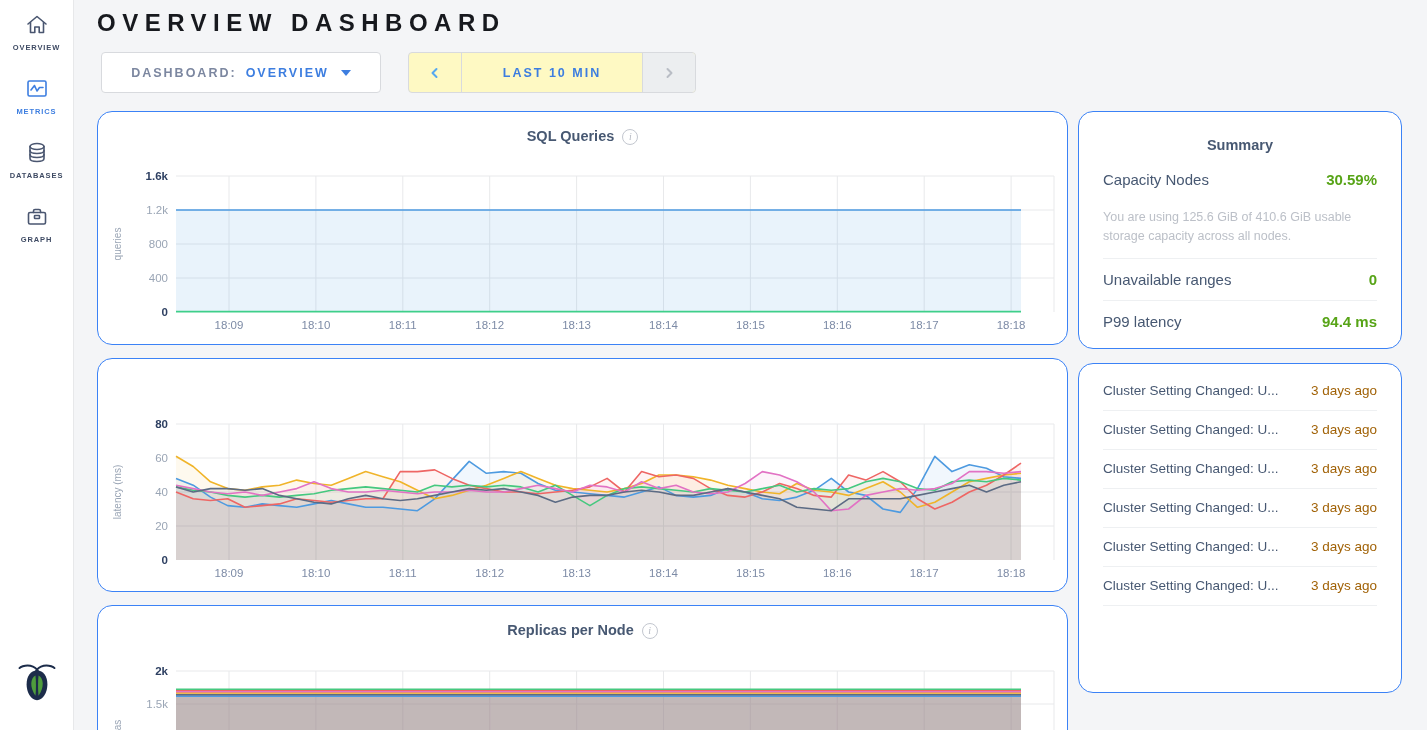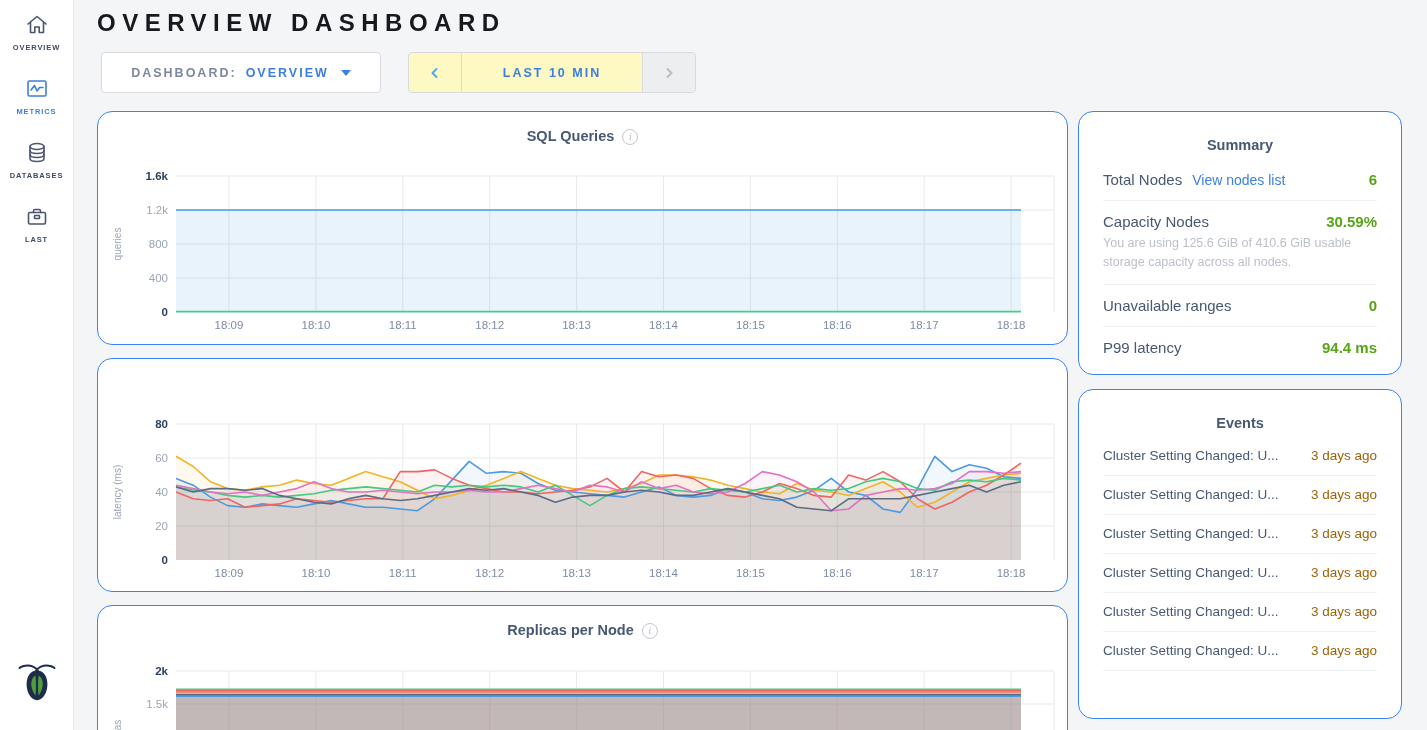--- a/index.html
+++ b/index.html
@@ -57,21 +57,21 @@
   
   .right-col{position:absolute;left:1004px;top:111px;width:324px}
   .panel{padding:8px 24px 6px}
   .panel .card-title{padding-top:17px;padding-bottom:6px}
   .srow{padding:12px 0;border-bottom:1px solid #eef0f2}
   .srow:last-child{border-bottom:none}
   .srow-line{display:flex;align-items:baseline;font-size:15px}
   .s-label{color:#475872}
   .s-link{color:#3d7ee0;margin-left:10px;font-size:14px;cursor:pointer}
   .s-value{margin-left:auto;color:#57a417;font-weight:700}
-  .s-desc{color:#bcc0c8;font-size:12.5px;line-height:1.5;margin-top:4px}
+  .s-desc{color:#bcc0c8;font-size:12.5px;line-height:1.5;margin-top:20px}
   .events-card{margin-top:14px;height:330px}
   .erow{display:flex;justify-content:space-between;align-items:baseline;padding:11.5px 0;border-bottom:1px solid #eef0f2;font-size:13.5px}
   .e-text{color:#475872;font-weight:400}
   .e-time{color:#a16207}
 </style>
 </head>
 <body>
 
 <div class="page">
 
@@ -106,21 +106,21 @@
       <span class="nav-label">DATABASES</span>
     </div>
     <div class="nav-item">
       <span class="nav-icon">
         <svg width="26" height="26" viewBox="0 0 26 26">
           <rect class="st" x="4.5" y="8.5" width="17" height="11.5" rx="1.5"></rect>
           <path class="st" d="M9.5,8.5 V7 C9.5,6.2 10.2,5.5 11,5.5 H15 C15.8,5.5 16.5,6.2 16.5,7 V8.5"></path>
           <rect class="st" x="10.5" y="11.5" width="5" height="3" rx="0.5"></rect>
         </svg>
       </span>
-      <span class="nav-label">LAST</span>
+      <span class="nav-label">GRAPH</span>
     </div>
 
     <div class="logo">
       <svg width="44" height="46" viewBox="0 0 40 42">
         <path d="M18.5,13.5 C20,8.5 26,5.5 33,7.5 C34.5,8 35.5,8.6 36,9.2" fill="none" stroke="#1c2c4a" stroke-width="1.8" stroke-linecap="round"></path>
         <path d="M21.5,13.5 C20,8.5 14,5.5 7,7.5 C5.5,8 4.5,8.6 4,9.2" fill="none" stroke="#1c2c4a" stroke-width="1.8" stroke-linecap="round"></path>
         <path d="M20,11.5 C26,11.5 29.5,17 29.5,24 C29.5,31.5 25.5,38.5 20,38.5 C14.5,38.5 10.5,31.5 10.5,24 C10.5,17 14,11.5 20,11.5 Z" fill="#1c2c4a"></path>
         <path d="M18.6,16 C14,18.5 13,26.5 18.6,34.5 C19.2,28.5 19.2,21.5 18.6,16 Z" fill="#4f9d3d"></path>
         <path d="M21.4,16 C26,18.5 27,26.5 21.4,34.5 C20.8,28.5 20.8,21.5 21.4,16 Z" fill="#4f9d3d"></path>
       </svg>
@@ -290,27 +290,20 @@
           </svg>
       </div>
 
     </div>
 
     <div class="right-col">
 
       <div class="card panel">
         <h3 class="card-title">Summary</h3>
 
-        <div class="srow">
-          <div class="srow-line">
-            <span class="s-label">Total Nodes</span>
-            <span class="s-link">View nodes list</span>
-            <span class="s-value">6</span>
-          </div>
-        </div>
 
         <div class="srow">
           <div class="srow-line">
             <span class="s-label">Capacity Nodes</span>
             <span class="s-value">30.59%</span>
           </div>
           <div class="s-desc">You are using 125.6 GiB of 410.6 GiB usable storage capacity across all nodes.</div>
         </div>
 
         <div class="srow">
@@ -324,21 +317,20 @@
 
         <div class="srow">
           <div class="srow-line">
             <span class="s-label">P99 latency</span>
             <span class="s-value">94.4 ms</span>
           </div>
         </div>
       </div>
 
       <div class="card panel events-card">
-        <h3 class="card-title">Events</h3>
 
         <div class="erow">
           <span class="e-text">Cluster Setting Changed: U...</span>
           <span class="e-time">3 days ago</span>
         </div>
         <div class="erow">
           <span class="e-text">Cluster Setting Changed: U...</span>
           <span class="e-time">3 days ago</span>
         </div>
         <div class="erow">

